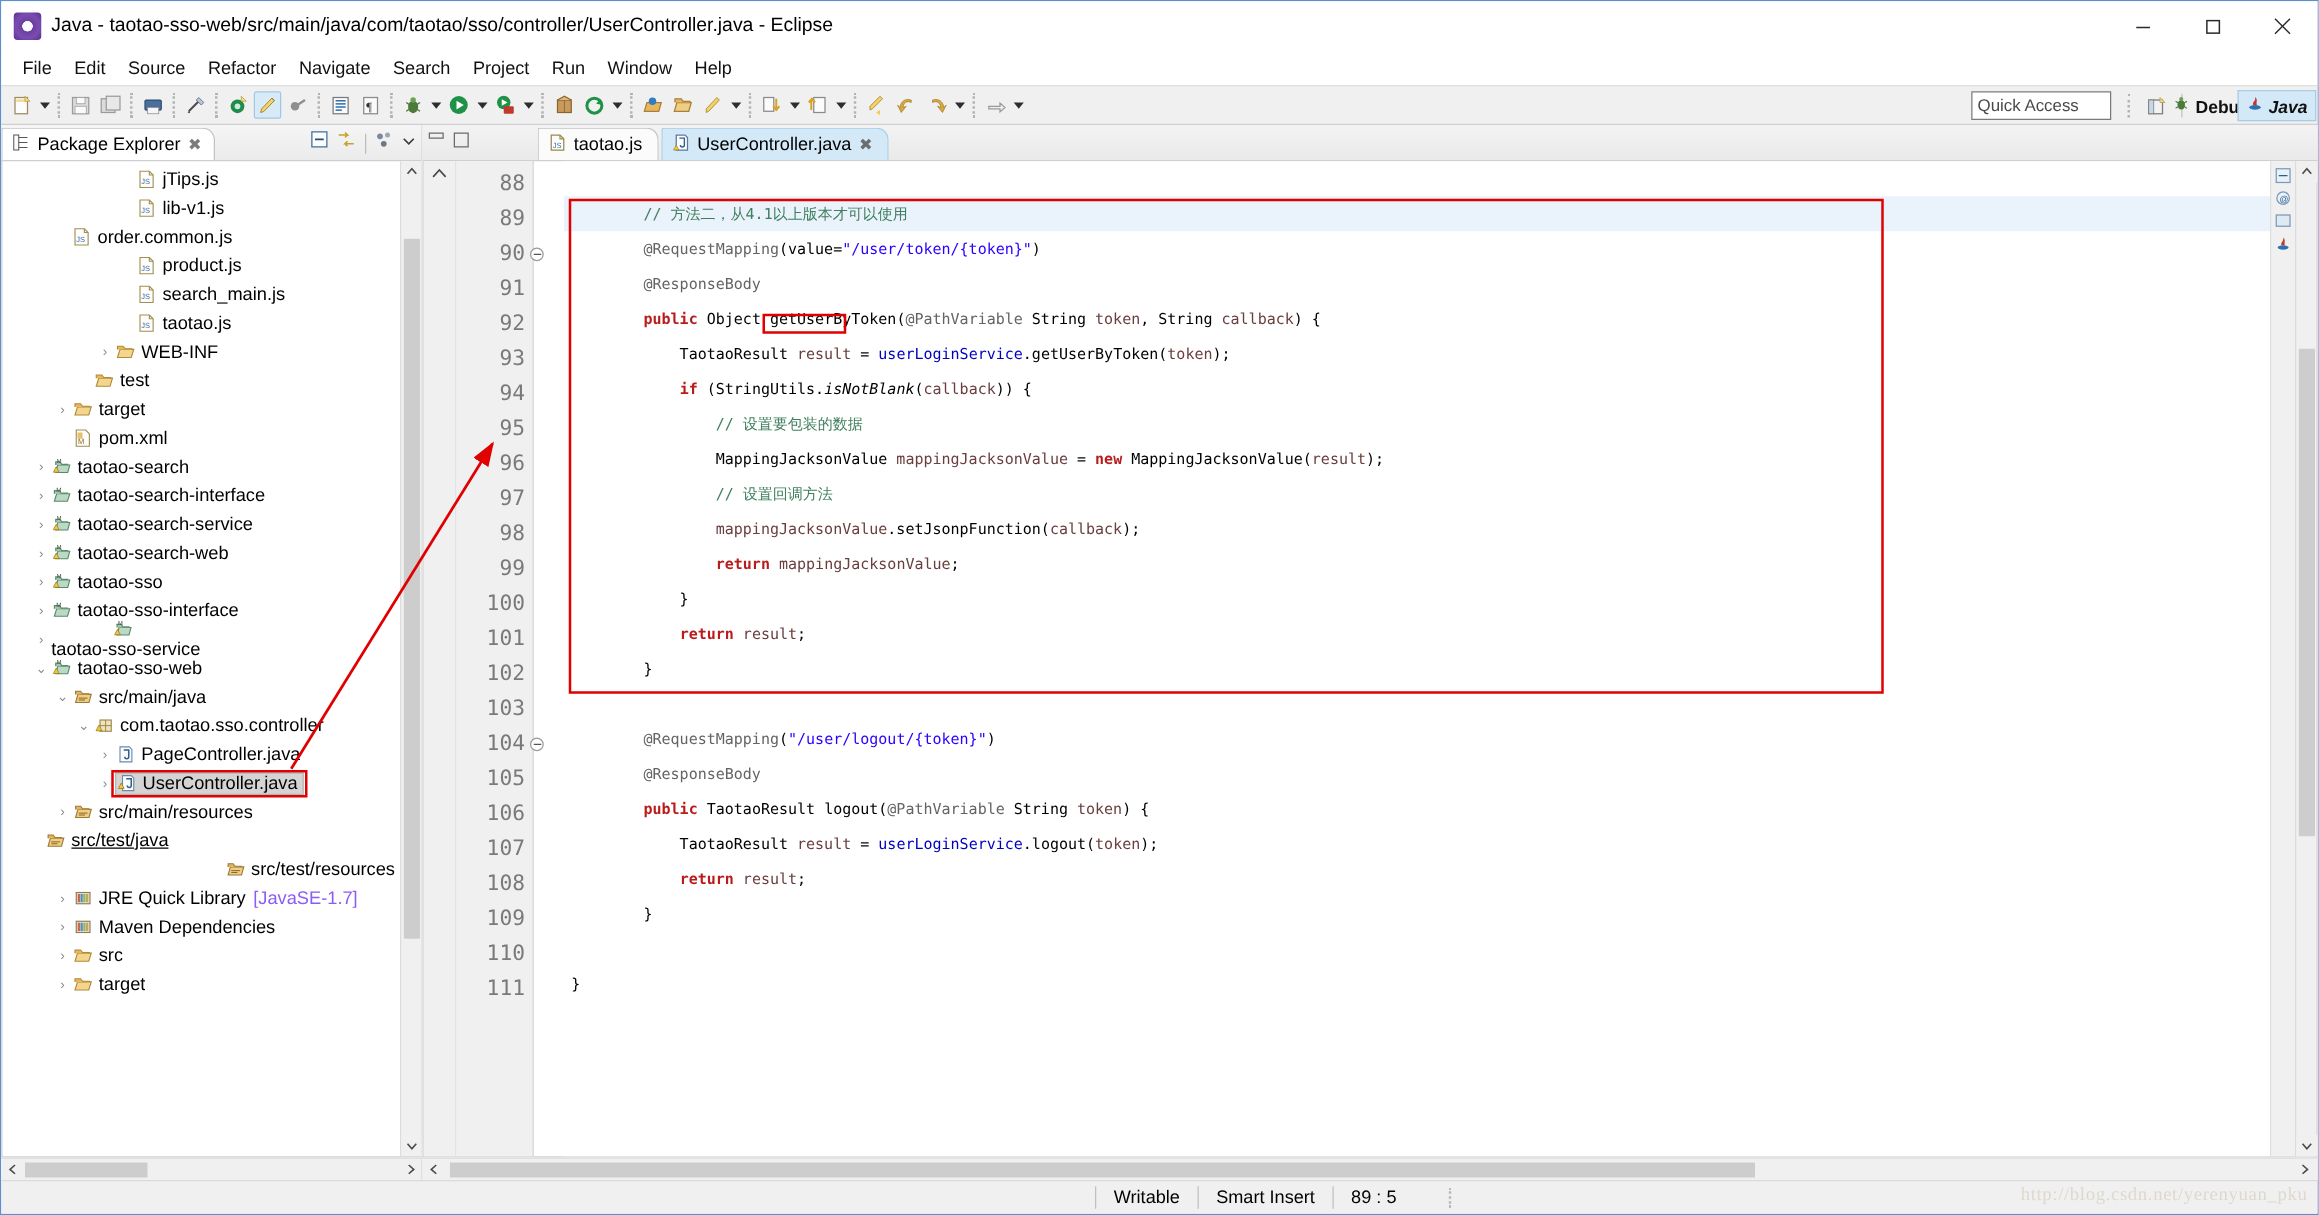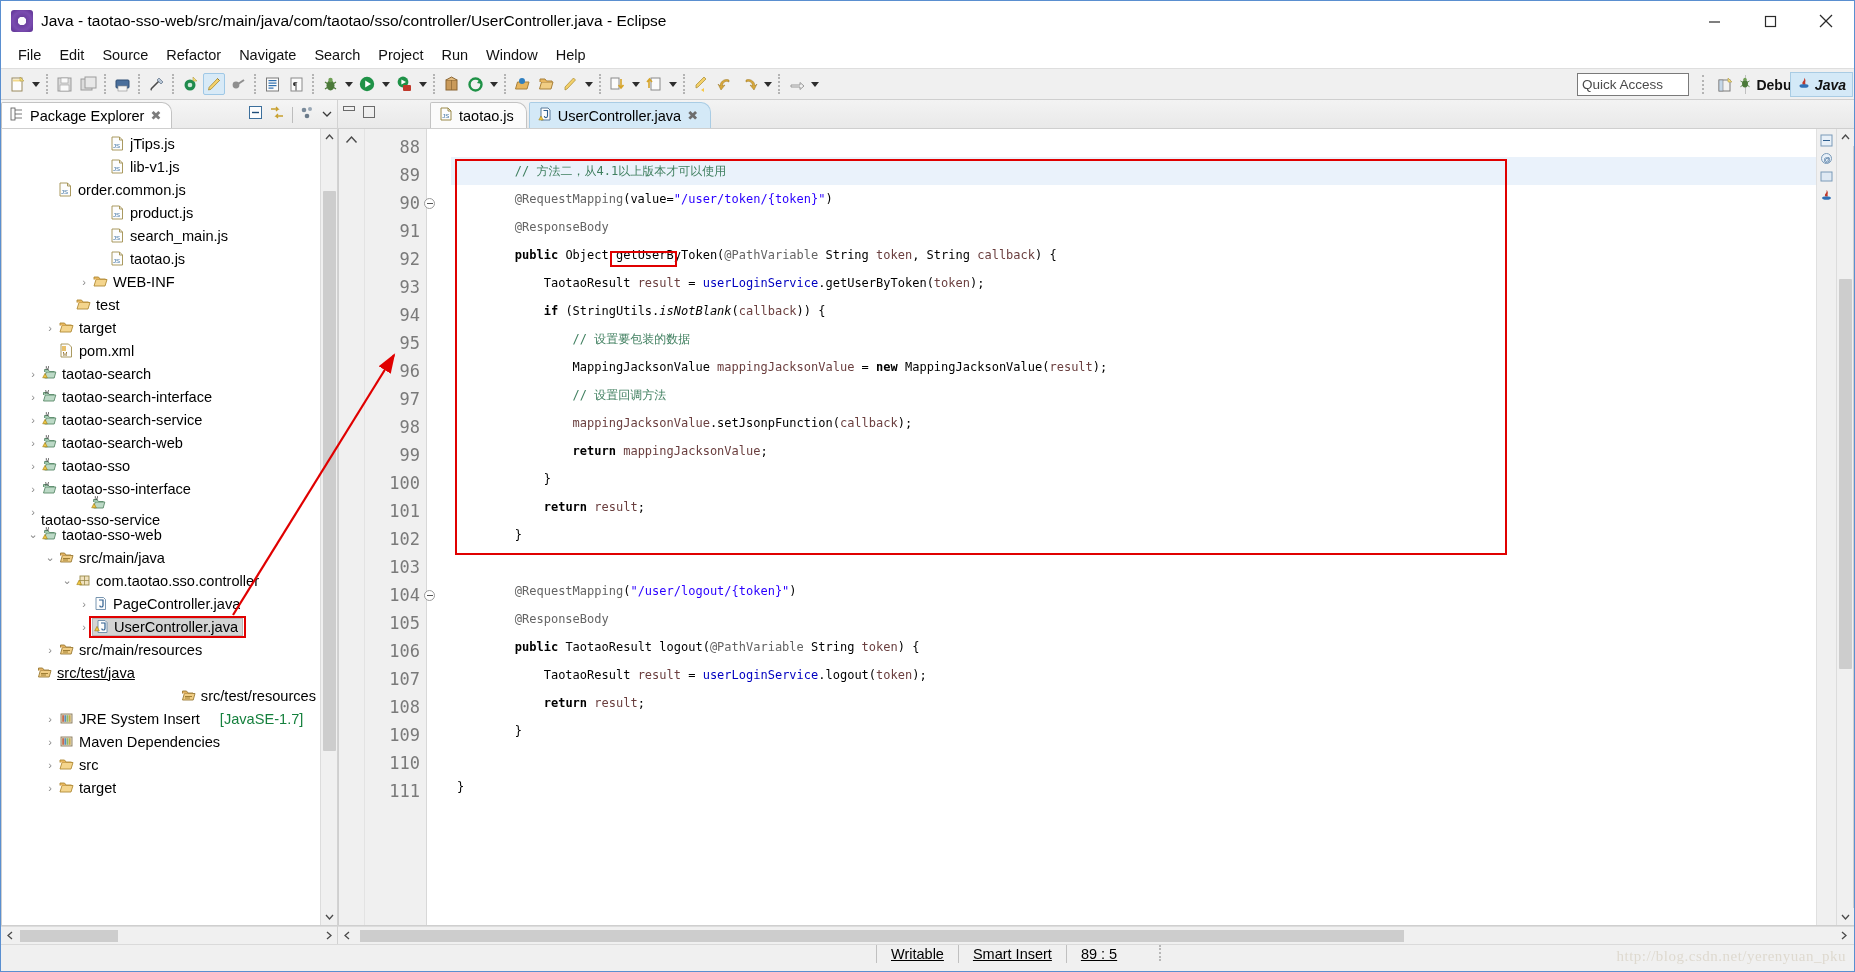--- a/index.html
+++ b/index.html
@@ -228,21 +228,21 @@
 
   .code-area {
     flex:1 1 auto; position:relative; overflow:hidden; background:#fff;
     font-family:"DejaVu Sans Mono", monospace;
     font-size:12px;
     padding-top:0;
     margin-left:24px;
   }
   .cline { height:28px; line-height:28px; white-space:pre; padding-left:6px;}
   .cline.hl { background:#eaf2fb; }
-  .k   { color:#000000; font-weight:bold; }   
+  .k   { color:#b91c1c; font-weight:bold; }   
   .str { color:#2a00ff; }                      
   .cmt { color:#3f7f5f; }                      
   .ann { color:#646464; }                      
   .fld { color:#0000c0; }                      
   .prm { color:#6a3e3e; }                      
   .sta { font-style:italic; }                  
   .pln { color:#000; }
 
   .code-vscroll {
     width:17px; flex:0 0 17px; background:#f0f0f0; border-left:1px solid #dcdcdc;
@@ -268,23 +268,22 @@
     position:absolute; border:2px solid #e00000; pointer-events:none;
   }
 
   
   .arrow-svg { position:absolute; left:0; top:0; pointer-events:none; }
 
   
   .statusbar {
     height: 27px; flex:0 0 27px;
     background:#f0f0f0; border-top:1px solid #dadada;
-    display:flex; font-size:14.5px; color:#000;
+    display:flex; align-items:center; font-size:14.5px; color:#000;
     position:relative;
-    text-decoration:underline;
   }
   .st-cell { padding:0 14px; height:18px; display:flex; align-items:center; }
   .st-div { border-left:1px solid #c0c0c0; height:18px; }
   .st-dots { margin-left:28px; border-left:2px dotted #b8b8b8; height:16px;}
   .watermark {
     position:absolute; right:8px; top:3px;
     font-family:"Liberation Serif", serif;
     font-size:15px; color:#ded9cf; letter-spacing:0.5px;
   }
 </style>
@@ -925,22 +924,22 @@
               <span class="lbl-box" style="display: inline-flex; align-items: center;">
                 <span class="ticon">
                   <svg width="15" height="15" viewBox="0 0 15 15">
                     <rect x="2" y="3" width="11" height="9" fill="#e8e2d2" stroke="#8a7a5a" stroke-width=".9"></rect>
                     <rect x="3.2" y="4.2" width="1.8" height="6.6" fill="#c86a4a"></rect>
                     <rect x="5.4" y="4.2" width="1.8" height="6.6" fill="#5a8aba"></rect>
                     <rect x="7.6" y="4.2" width="1.8" height="6.6" fill="#8aba6a"></rect>
                     <rect x="9.8" y="4.2" width="1.8" height="6.6" fill="#caa84a"></rect>
                   </svg>
                 </span>
-                <span class="lbl">JRE System Insert</span>
-                <span class="lbl" style="color: #15803d; margin-left: 20px;">[JavaSE-1.7]</span>
+                <span class="lbl">JRE Quick Library</span>
+                <span class="lbl" style="color: #8b5cf6; margin-left: 6px;">[JavaSE-1.7]</span>
               </span>
             </div>
             <div class="row" style="padding-left: 40px;">
               <span class="twisty">›</span>
               <span class="lbl-box" style="display: inline-flex; align-items: center;">
                 <span class="ticon">
                   <svg width="15" height="15" viewBox="0 0 15 15">
                     <rect x="2" y="3" width="11" height="9" fill="#e8e2d2" stroke="#8a7a5a" stroke-width=".9"></rect>
                     <rect x="3.2" y="4.2" width="1.8" height="6.6" fill="#c86a4a"></rect>
                     <rect x="5.4" y="4.2" width="1.8" height="6.6" fill="#5a8aba"></rect>

